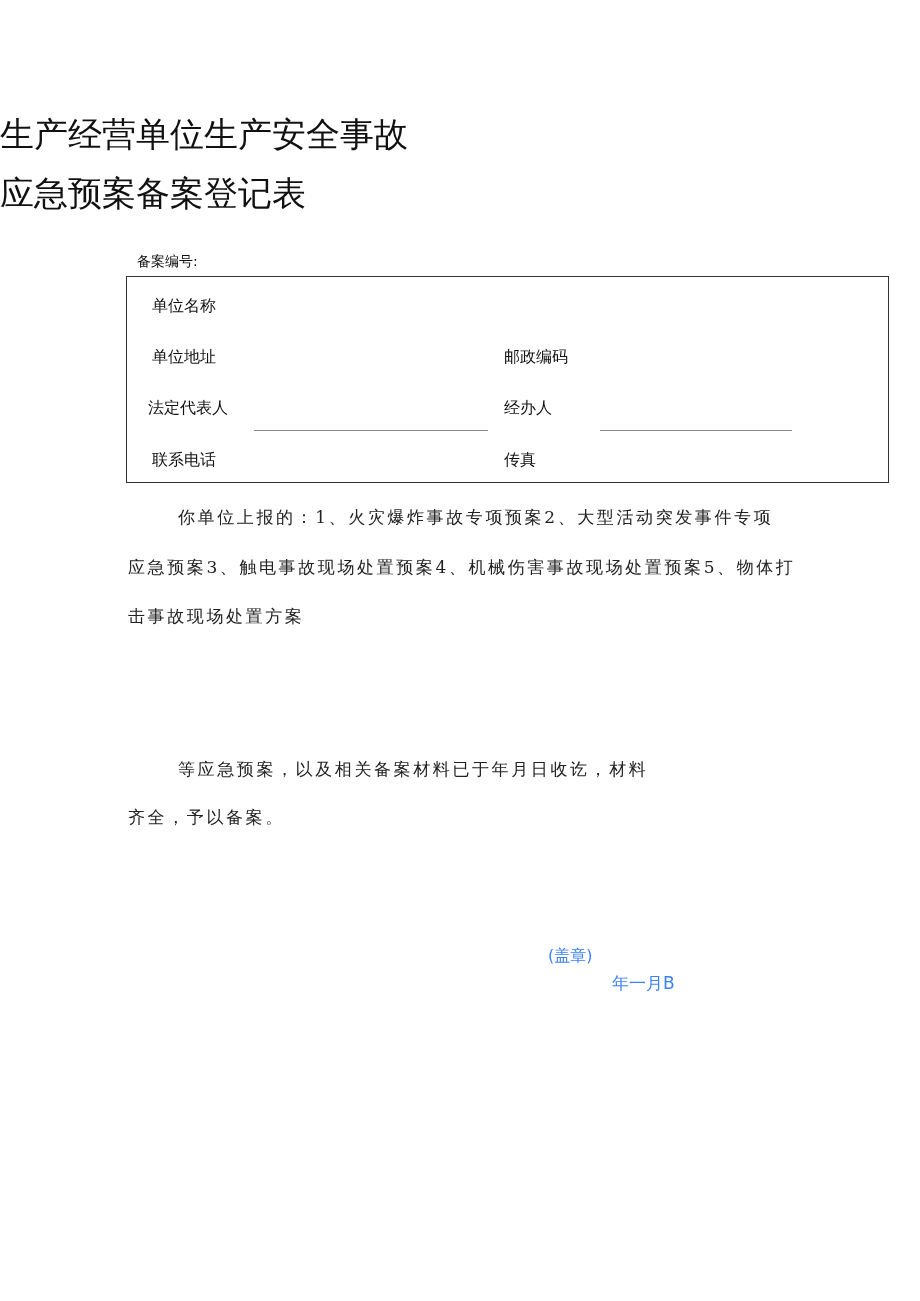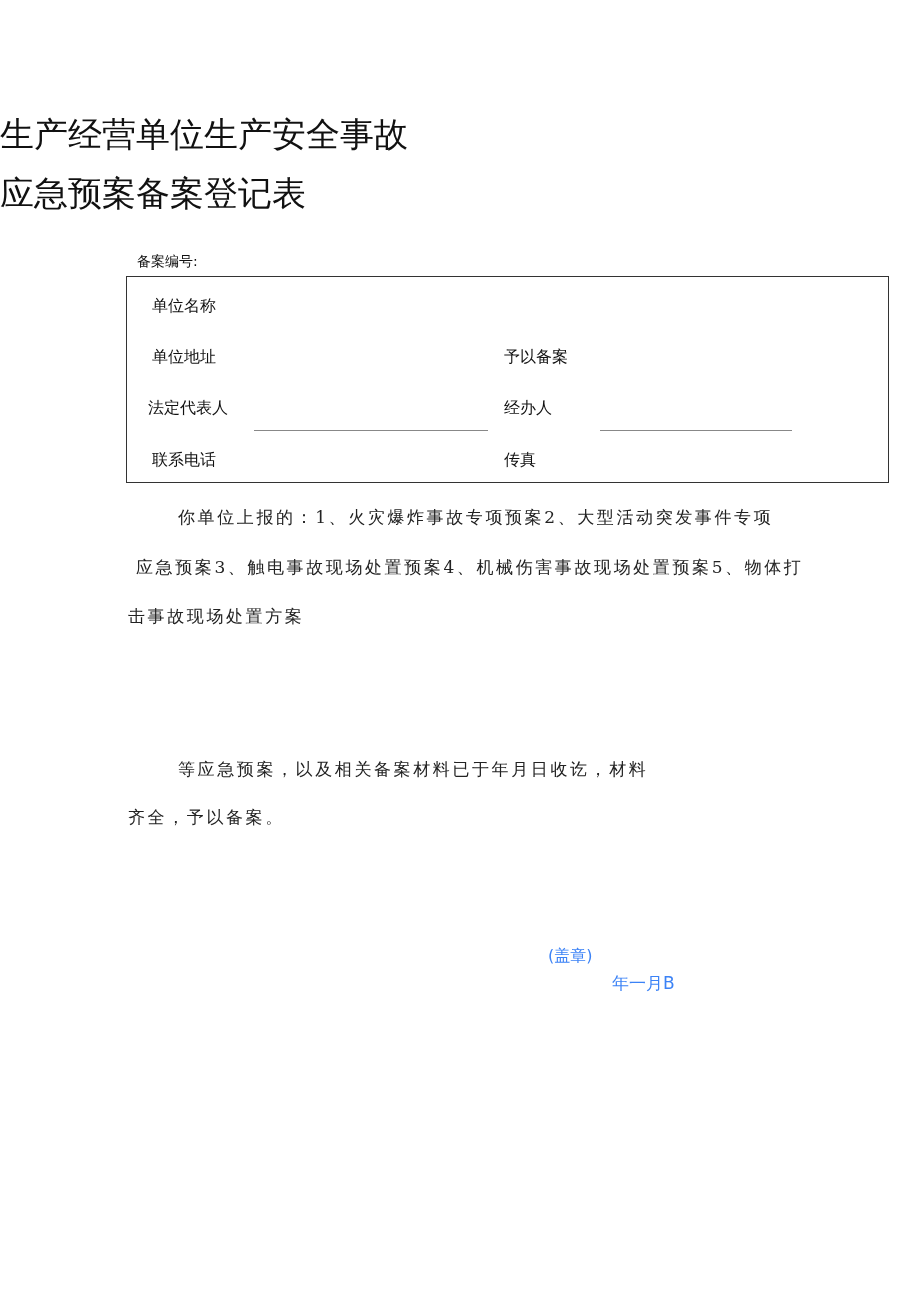--- a/index.html
+++ b/index.html
@@ -81,33 +81,33 @@
 
   <div class="title" id="title-line-1">生产经营单位生产安全事故</div>
   <div class="title" id="title-line-2">应急预案备案登记表</div>
 
   <div class="record-no">备案编号:</div>
 
   <div class="form-box">
     <span class="field-label" style="left:25px; top:19px;">单位名称</span>
 
     <span class="field-label" style="left:25px; top:70px;">单位地址</span>
-    <span class="field-label" style="left:377px; top:70px;">予以备案</span>
+    <span class="field-label" style="left:377px; top:70px;">邮政编码</span>
 
     <span class="field-label" style="left:21px; top:121px;">法定代表人</span>
     <div class="underline" style="left:127px; width:234px;"></div>
     <span class="field-label" style="left:377px; top:121px;">经办人</span>
     <div class="underline" style="left:473px; width:192px;"></div>
 
     <span class="field-label" style="left:25px; top:173px;">联系电话</span>
     <span class="field-label" style="left:377px; top:173px;">传真</span>
   </div>
 
   <div class="body-text" style="left:178px; top:506px;">你单位上报的：1、火灾爆炸事故专项预案2、大型活动突发事件专项</div>
-  <div class="body-text" style="left:128px; top:556px;margin-left:8px;">应急预案3、触电事故现场处置预案4、机械伤害事故现场处置预案5、物体打</div>
+  <div class="body-text" style="left:128px; top:556px;">应急预案3、触电事故现场处置预案4、机械伤害事故现场处置预案5、物体打</div>
   <div class="body-text" style="left:128px; top:605px;">击事故现场处置方案</div>
 
   <div class="body-text" style="left:178px; top:758px;">等应急预案，以及相关备案材料已于年月日收讫，材料</div>
   <div class="body-text" style="left:128px; top:806px;">齐全，予以备案。</div>
 
   <div class="stamp" style="left:548px; top:946px;">(盖章)</div>
   <div class="date" style="left:612px; top:972px;">年一月B</div>
 </div>
 
 </body></html>

